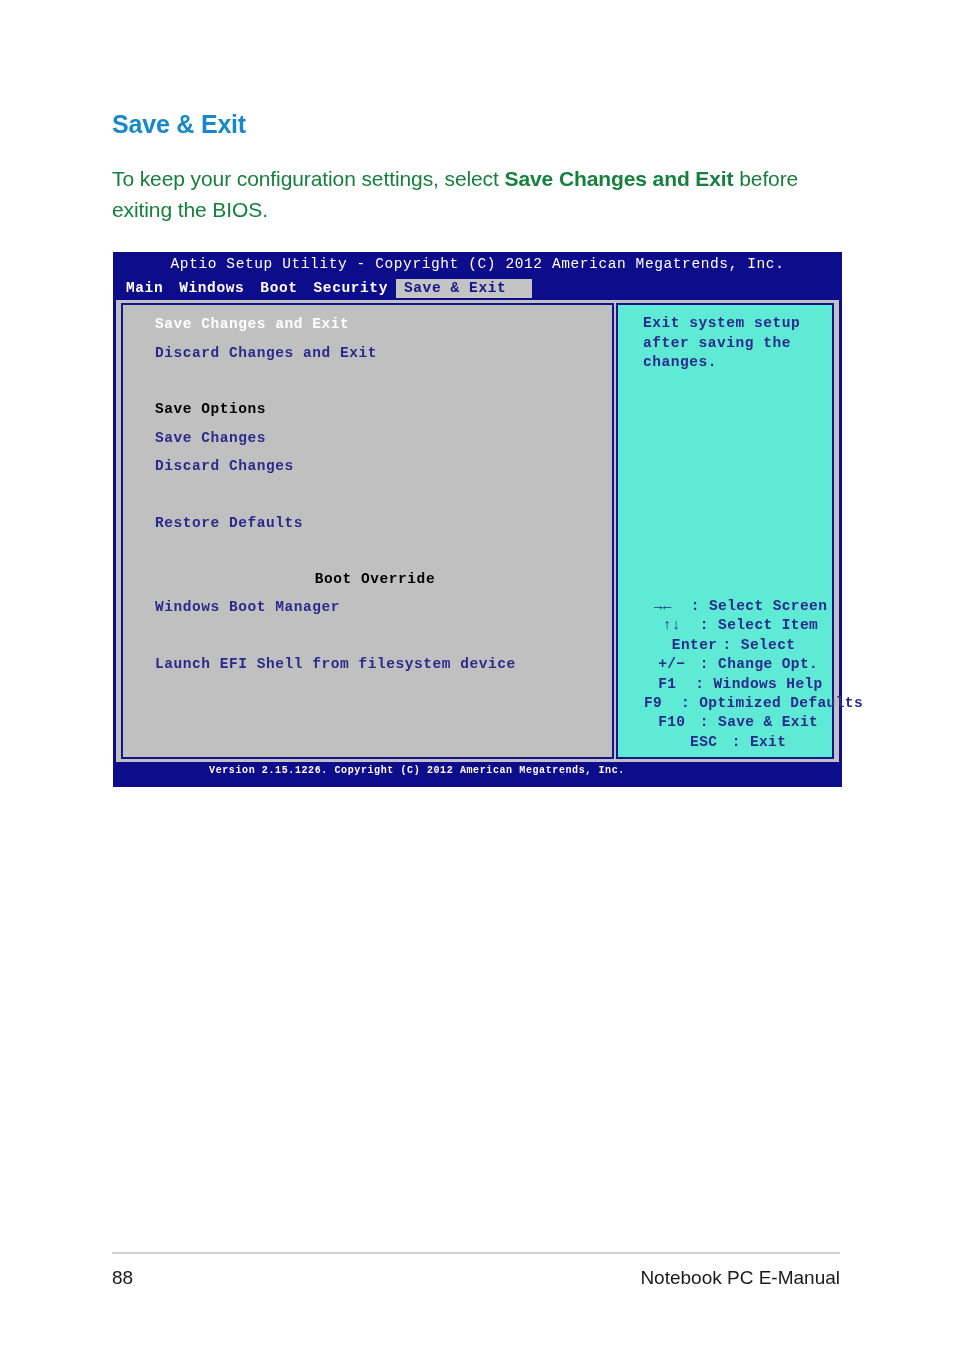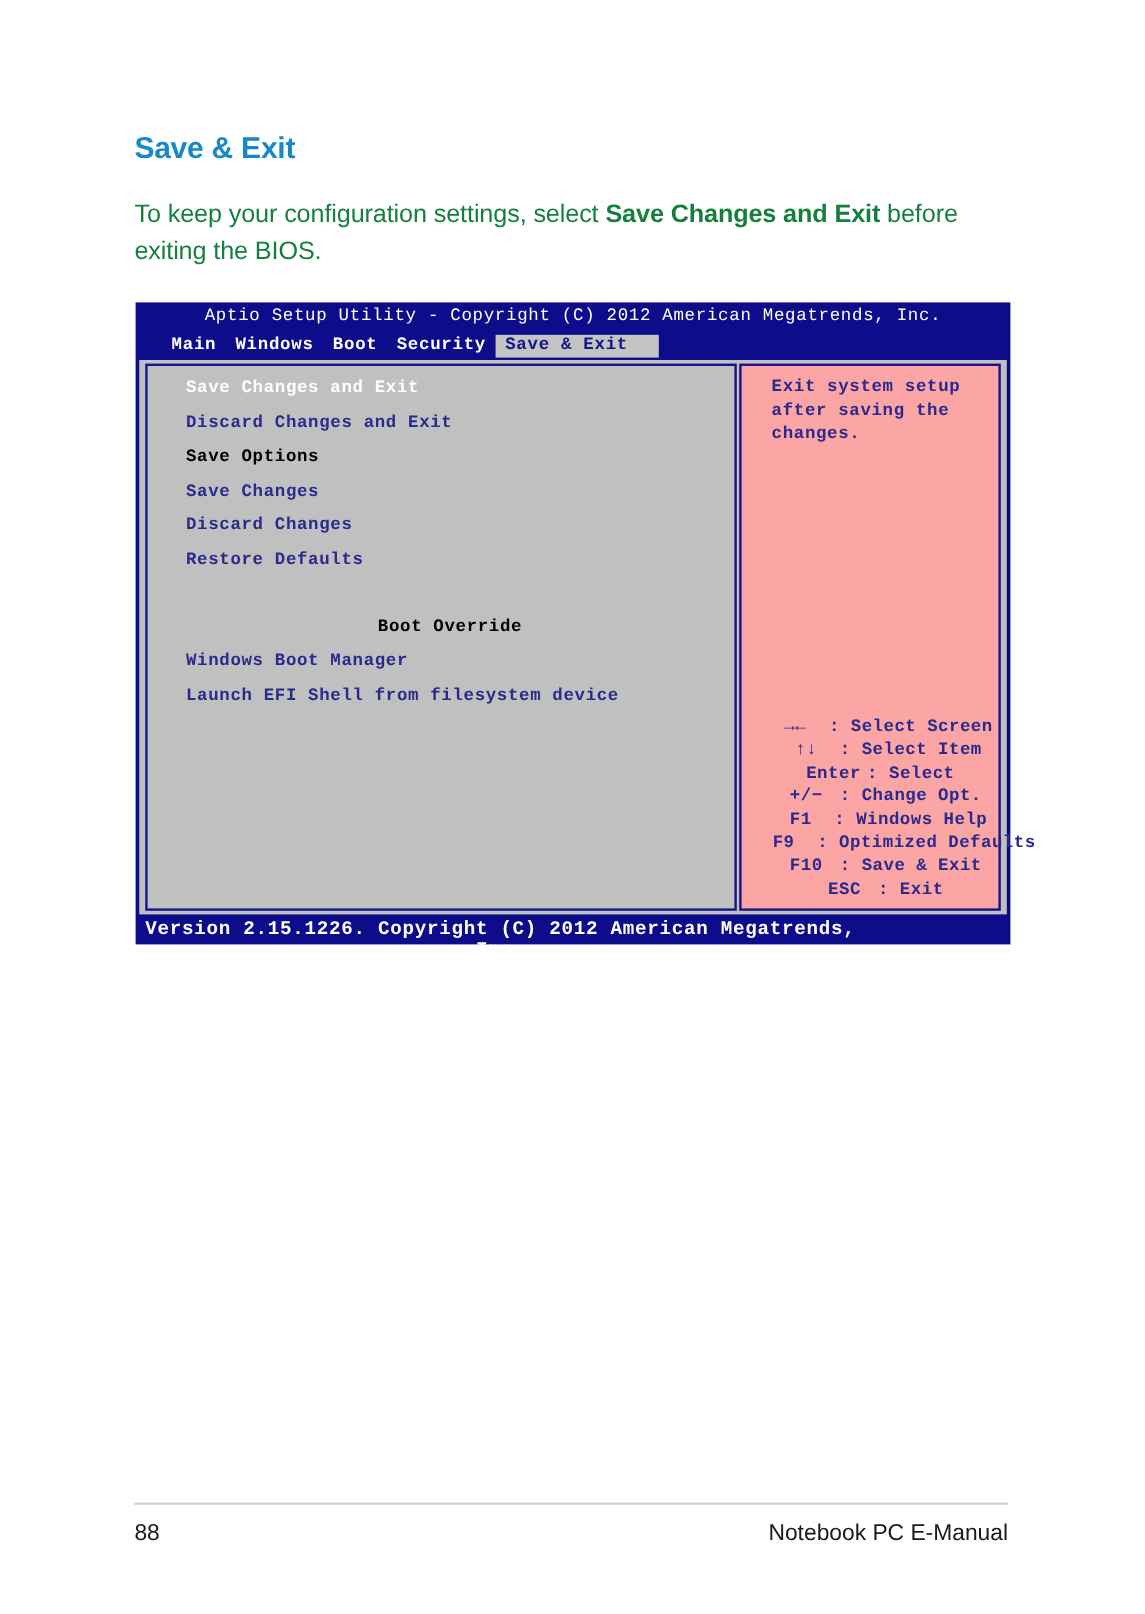--- a/index.html
+++ b/index.html
@@ -72,21 +72,21 @@
   }
 
   .bios-menubar {
     position: absolute;
     left: 0;
     top: 26px;
     width: 729px;
     height: 20px;
     display: flex;
     align-items: center;
-    padding-left: 22px;
+    padding-left: 5px;
     box-sizing: border-box;
   }
   .menu-tab {
     color: #ffffff;
     font-size: 14.5px;
     font-weight: bold;
     letter-spacing: 0.6px;
     padding: 1px 8px 2px 8px;
     white-space: pre;
   }
@@ -116,21 +116,21 @@
     background: #C0C0C0;
     border: 2px solid #14148C;
     box-sizing: border-box;
   }
   .panel-right {
     position: absolute;
     left: 500px;
     top: 3px;
     width: 218px;
     height: 456px;
-    background: #fca5a5;
+    background: #5eead4;
     border: 2px solid #14148C;
     box-sizing: border-box;
   }
 
   .menu-list {
     position: absolute;
     left: 32px;
     top: 9px;
     width: 440px;
   }
@@ -138,21 +138,21 @@
     font-size: 14.5px;
     font-weight: bold;
     letter-spacing: 0.55px;
     white-space: pre;
     height: 28.6px;
     line-height: 20px;
     color: #2A2A8C;
   }
   .menu-row.selected { color: #FFFFFF; }
   .menu-row.section  { color: #000000; }
-  .menu-row.gap-top  { }
+  .menu-row.gap-top  { margin-top: 28px; }
   .menu-row.gap-top-sm { margin-top: 27px; text-align: center; }
 
   .help-text {
     position: absolute;
     left: 25px;
     top: 9px;
     width: 180px;
     font-size: 14.5px;
     font-weight: bold;
     letter-spacing: 0.55px;
@@ -178,21 +178,21 @@
     width: 56px;
   }
 
   .bios-version {
     position: absolute;
     left: 0;
     top: 513px;
     width: 608px;
     text-align: center;
     color: #ffffff;
-    font-size: 16px;
+    font-size: 10px;
     font-weight: bold;
     letter-spacing: 0.6px;
   }
 
   
   .footer-rule {
     position: absolute;
     left: 112px;
     top: 1252px;
     width: 728px;

